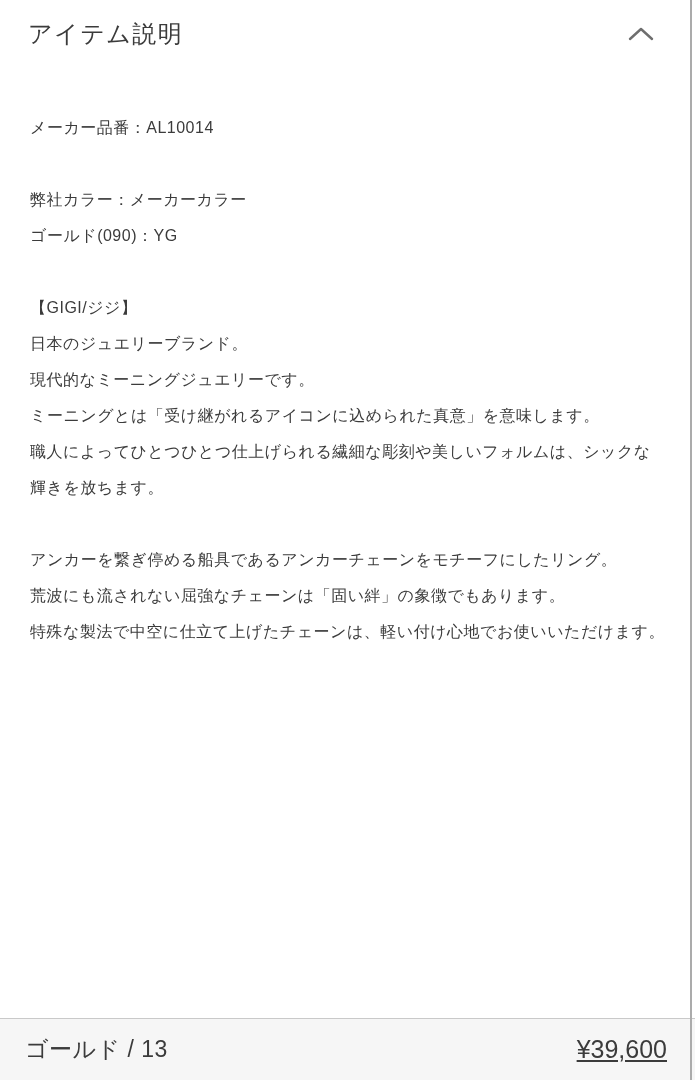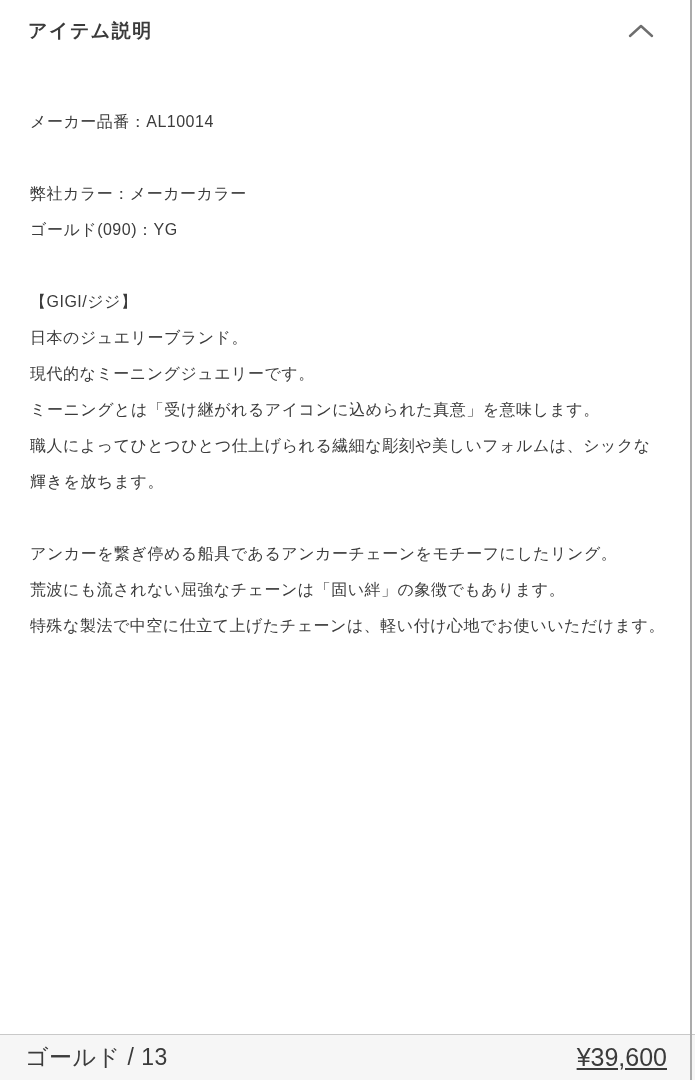--- a/index.html
+++ b/index.html
@@ -16,22 +16,22 @@
     color: #3b3b3b;
   }
   .accordion-header {
     display: flex;
     justify-content: space-between;
     align-items: center;
     padding: 18px 28px 0 28px;
     cursor: pointer;
   }
   .accordion-title {
-    font-size: 19px;
-    font-weight: 700;
+    font-size: 24px;
+    font-weight: 400;
     letter-spacing: 1.5px;
     color: #3b3b3b;
   }
   .chevron {
     width: 28px;
     height: 18px;
     display: flex;
     align-items: center;
     justify-content: center;
     margin-right: 12px;
@@ -45,21 +45,21 @@
     line-height: 36px;
     letter-spacing: 0.5px;
     white-space: pre-line;
     color: #3b3b3b;
   }
   .footer-bar {
     position: absolute;
     left: 0;
     right: 0;
     bottom: 0;
-    height: 46px;
+    height: 62px;
     background: #f6f6f6;
     border-top: 1px solid #c9c9c9;
     box-sizing: border-box;
     display: flex;
     justify-content: space-between;
     align-items: center;
     padding: 0 28px 0 25px;
   }
   .footer-variant {
     font-size: 23px;

